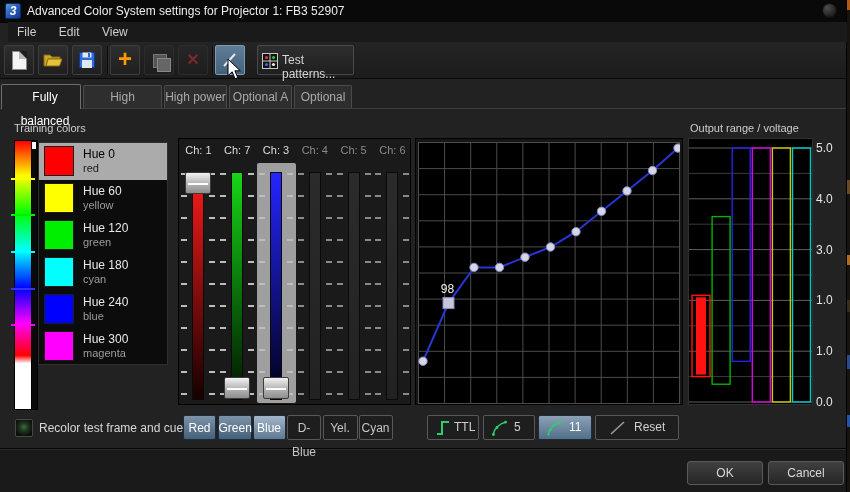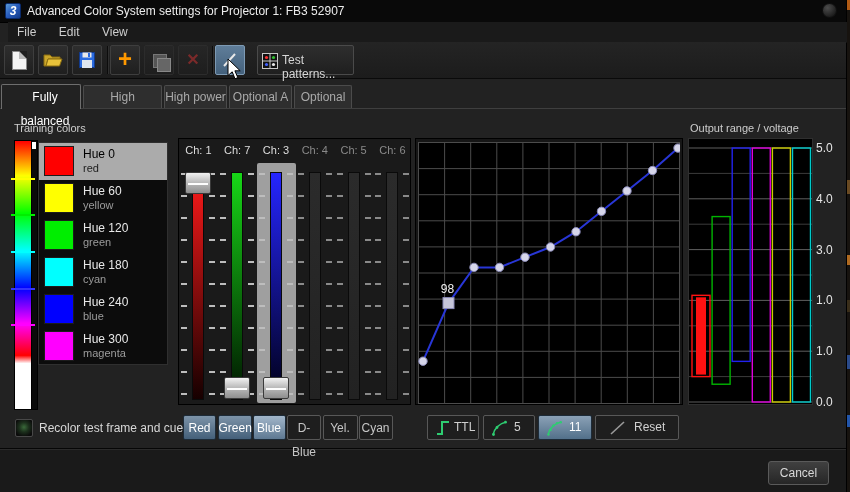--- a/index.html
+++ b/index.html
@@ -472,21 +472,22 @@
     <span class="klbl" style="left:30px">11</span>
   </div>
   <div class="kbtn" style="left:595px;width:84px">
     <svg width="16" height="16" viewBox="0 0 16 16" style="left:14px">
       <line x1="1" y1="14" x2="14" y2="2" stroke="#9a9a9a" stroke-width="1.6"></line>
     </svg>
     <span class="klbl" style="left:38px">Reset</span>
   </div>
 
   <div class="footer">
-    <div class="fbtn" style="left:768px;width:61px">Cancel</div>
+    <div class="fbtn" style="left:687px;width:76px">OK</div>
+    <div class="fbtn" style="left:768px;width:76px">Cancel</div>
   </div>
 
   <svg class="cursor" width="16" height="23" viewBox="0 0 16 23">
     <path d="M1,1 L1,17.5 L5.2,13.8 L8,20.8 L10.8,19.6 L7.9,12.8 L13.2,12.8 Z" fill="#ffffff" stroke="#000" stroke-width="1"></path>
   </svg>
 <div class="outlabel" style="top: 141px;">5.0</div>
     <div class="outlabel" style="top: 191.8px;">4.0</div>
     <div class="outlabel" style="top: 242.6px;">3.0</div>
     <div class="outlabel" style="top: 293.4px;">1.0</div>
     <div class="outlabel" style="top: 344.2px;">1.0</div>

